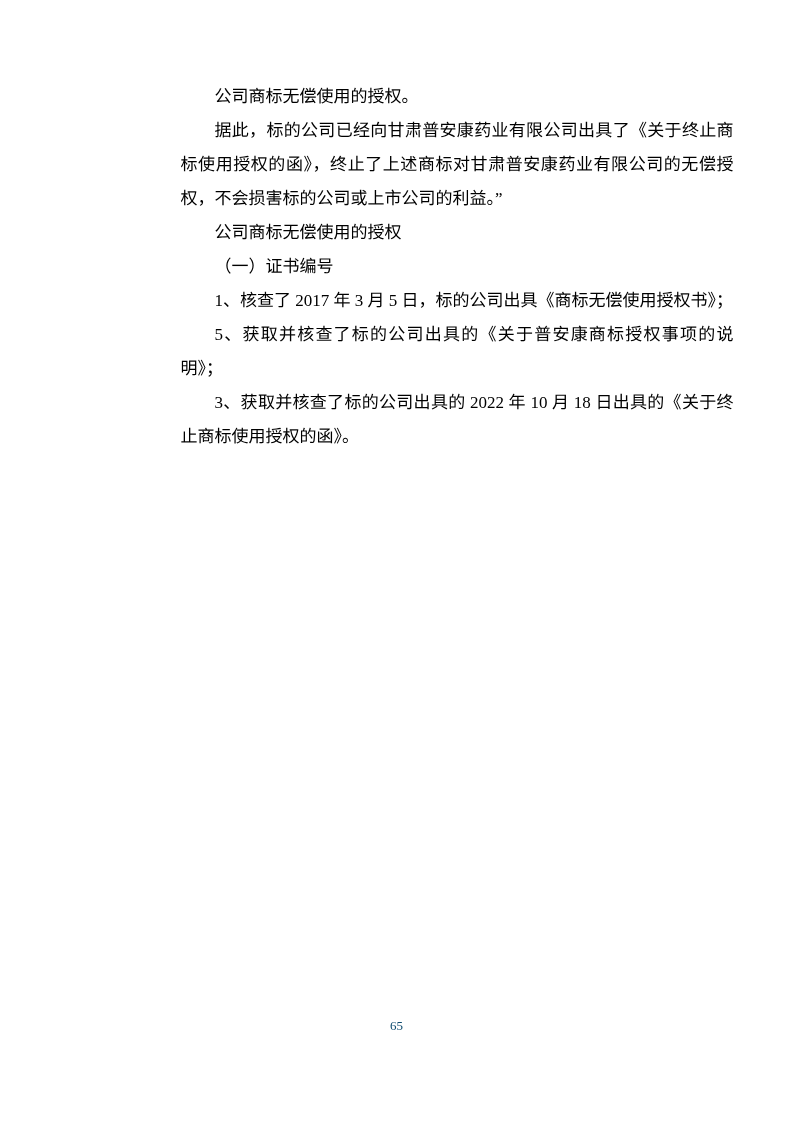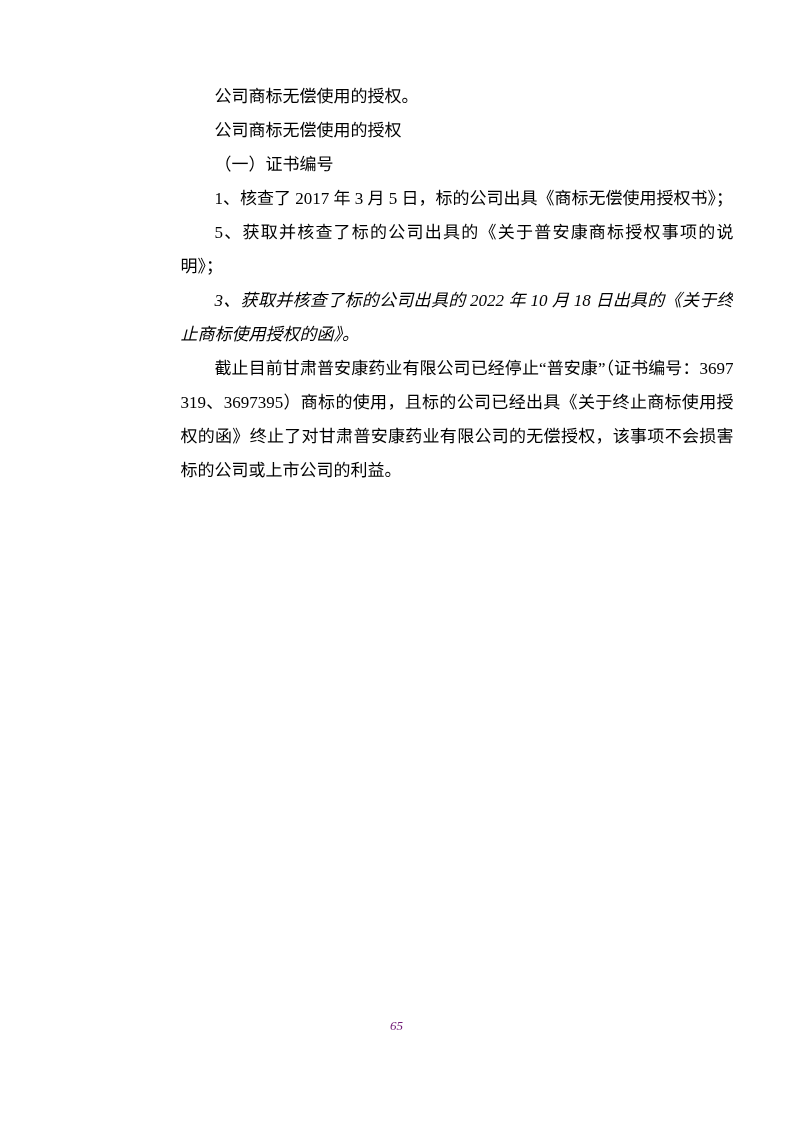--- a/index.html
+++ b/index.html
@@ -35,60 +35,59 @@
   .no-indent { text-indent: 0; }
   .kai { font-weight: 700; }           
   .heading { font-weight: 700; text-align: left; }
   .bold { font-weight: 700; text-align: left; }
 
   .mb-continuation { margin-bottom: 16px; }
   .mb-quoted { margin-bottom: 12px; }
   .mb-section { margin-bottom: 8px; }
   .mb-sub { margin-bottom: 8px; }
   .mb-item { margin-bottom: 10px; }
-  .mb-item-last { margin-bottom: 6px; font-style: italic; }
+  .mb-item-last { margin-bottom: 6px; }
   .mb-lead { margin-bottom: 4px; }
   .signature-note {
     margin-top: 40px !important;
     text-align: left;
   }
   .footer {
     position: absolute;
     left: 0;
     right: 0;
     top: 1016px;
     text-align: center;
     font-size: 13px;
     line-height: 20px;
-    color: #701a75;
-    font-style: italic;
+    color: #0c4a6e;
   }
 </style>
 </head>
 <body>
 
 <div class="page">
   <div class="content">
 
     <p class="kai no-indent mb-continuation">公司商标无偿使用的授权。</p>
 
+    <p class="kai mb-quoted">据此，标的公司已经向甘肃普安康药业有限公司出具了《关于终止商标使用授权的函》，终止了上述商标对甘肃普安康药业有限公司的无偿授权，不会损害标的公司或上市公司的利益。”</p>
 
     <h3 class="heading mb-section">公司商标无偿使用的授权</h3>
 
     <h4 class="heading mb-sub">（一）证书编号</h4>
 
     <p class="mb-item">1、核查了 2017 年 3 月 5 日，标的公司出具《商标无偿使用授权书》；</p>
 
     <p class="mb-item">5、获取并核查了标的公司出具的《关于普安康商标授权事项的说明》；</p>
 
     <p class="mb-item-last">3、获取并核查了标的公司出具的 2022 年 10 月 18 日出具的《关于终止商标使用授权的函》。</p>
 
 
 
-    <p>截止目前甘肃普安康药业有限公司已经停止“普安康”（证书编号：3697319、3697395）商标的使用，且标的公司已经出具《关于终止商标使用授权的函》终止了对甘肃普安康药业有限公司的无偿授权，该事项不会损害标的公司或上市公司的利益。</p>
 
 
   </div>
 
   <div class="footer">
     <span>65</span>
   </div>
 </div>
 
 </body></html>

